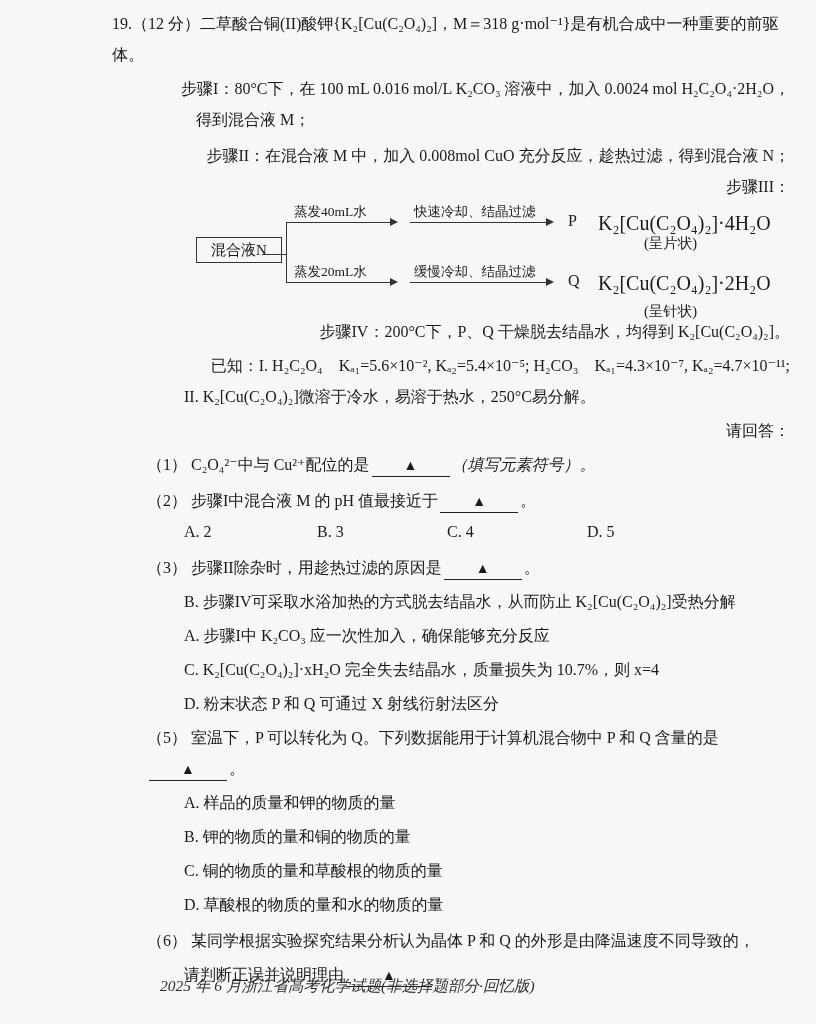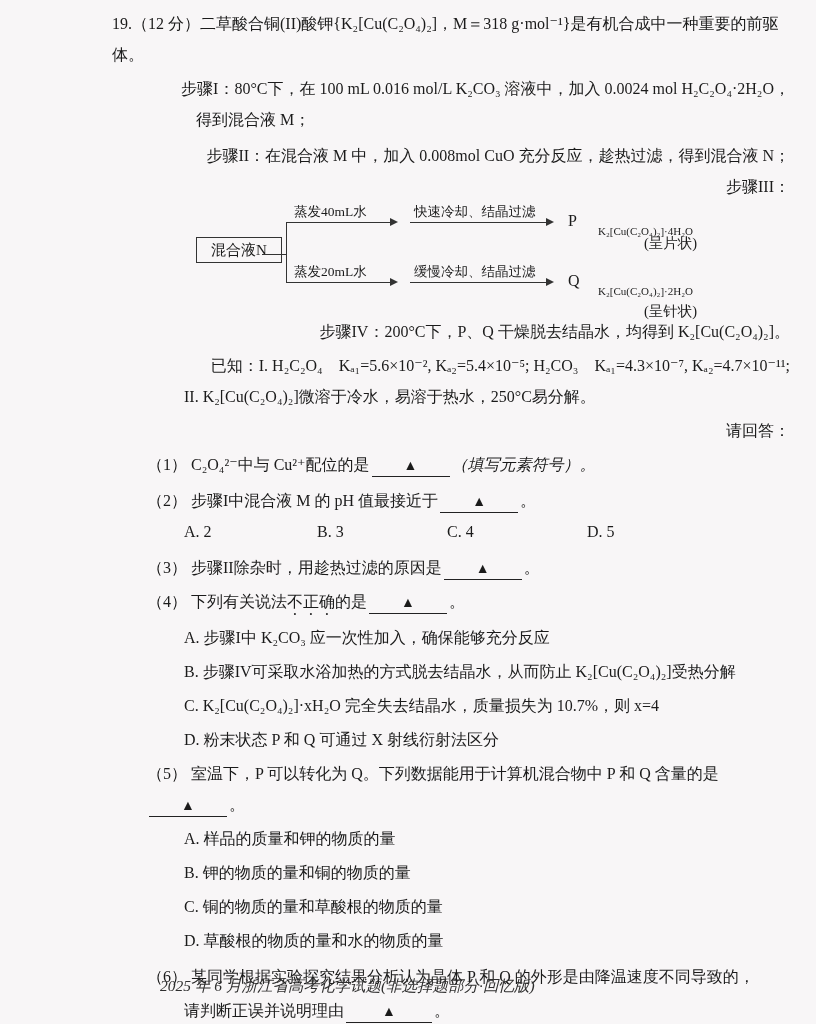--- a/index.html
+++ b/index.html
@@ -47,21 +47,21 @@
     font-size:15px;line-height:20px;background:transparent;
   }
   .hline{position:absolute;border-top:1.5px solid #333;height:0;}
   .vline{position:absolute;border-left:1.5px solid #333;width:0;}
   .arrow::after{
     content:"";position:absolute;right:-2px;top:-5.2px;width:0;height:0;
     border-left:8px solid #333;border-top:4.5px solid transparent;border-bottom:4.5px solid transparent;
   }
   .dlabel{position:absolute;white-space:nowrap;}
   .dprod{position:absolute;font-size:16px;white-space:nowrap;}
-  .dformula{position:absolute;font-size:11px;white-space:nowrap;margin-top:13px;}
+  .dformula{position:absolute;font-size:20px;white-space:nowrap;}
   .dshape{position:absolute;font-size:14.5px;white-space:nowrap;}
   .footer{
     position:absolute;left:160px;top:976px;
     display:flex;gap:50px;
     font-size:15.5px;font-style:italic;color:#2e2e2e;white-space:nowrap;flex-direction:column;
   }
 </style>
 </head>
 <body>
 
@@ -112,24 +112,23 @@
 
     <div class="choice-row">
         <span>A. 2</span>
         <span>B. 3</span>
         <span>C. 4</span>
         <span>D. 5</span>
       </div>
 
     <p class="ind-q gap-md"><span class="qnum">（3）</span><span>步骤II除杂时，用趁热过滤的原因是</span><span class="blank"><span>▲</span></span><span>。</span></p>
 
-    <p class="ind-q gap-sm"><span class="qnum">（4）</span><span>下列有关说法</span><span class="emph">不正确</span><span>的是</span><span class="blank"><span>▲</span></span><span>。</span></p>
 
+    <p class="ind-opt gap-sm">B. 步骤IV可采取水浴加热的方式脱去结晶水，从而防止 K₂[Cu(C₂O₄)₂]受热分解</p>
     <p class="ind-opt gap-sm">A. 步骤I中 K₂CO₃ 应一次性加入，确保能够充分反应</p>
-    <p class="ind-opt gap-sm">B. 步骤IV可采取水浴加热的方式脱去结晶水，从而防止 K₂[Cu(C₂O₄)₂]受热分解</p>
     <p class="ind-opt gap-sm">C. K₂[Cu(C₂O₄)₂]·xH₂O 完全失去结晶水，质量损失为 10.7%，则 x=4</p>
     <p class="ind-opt gap-sm">D. 粉末状态 P 和 Q 可通过 X 射线衍射法区分</p>
 
     <p class="ind-q gap-sm"><span class="qnum">（5）</span><span>室温下，P 可以转化为 Q。下列数据能用于计算机混合物中 P 和 Q 含量的是</span><span class="blank"><span>▲</span></span><span>。</span></p>
 
     <p class="ind-opt gap-sm">A. 样品的质量和钾的物质的量</p>
     <p class="ind-opt gap-sm">B. 钾的物质的量和铜的物质的量</p>
     <p class="ind-opt gap-sm">C. 铜的物质的量和草酸根的物质的量</p>
     <p class="ind-opt gap-sm">D. 草酸根的物质的量和水的物质的量</p>
 

